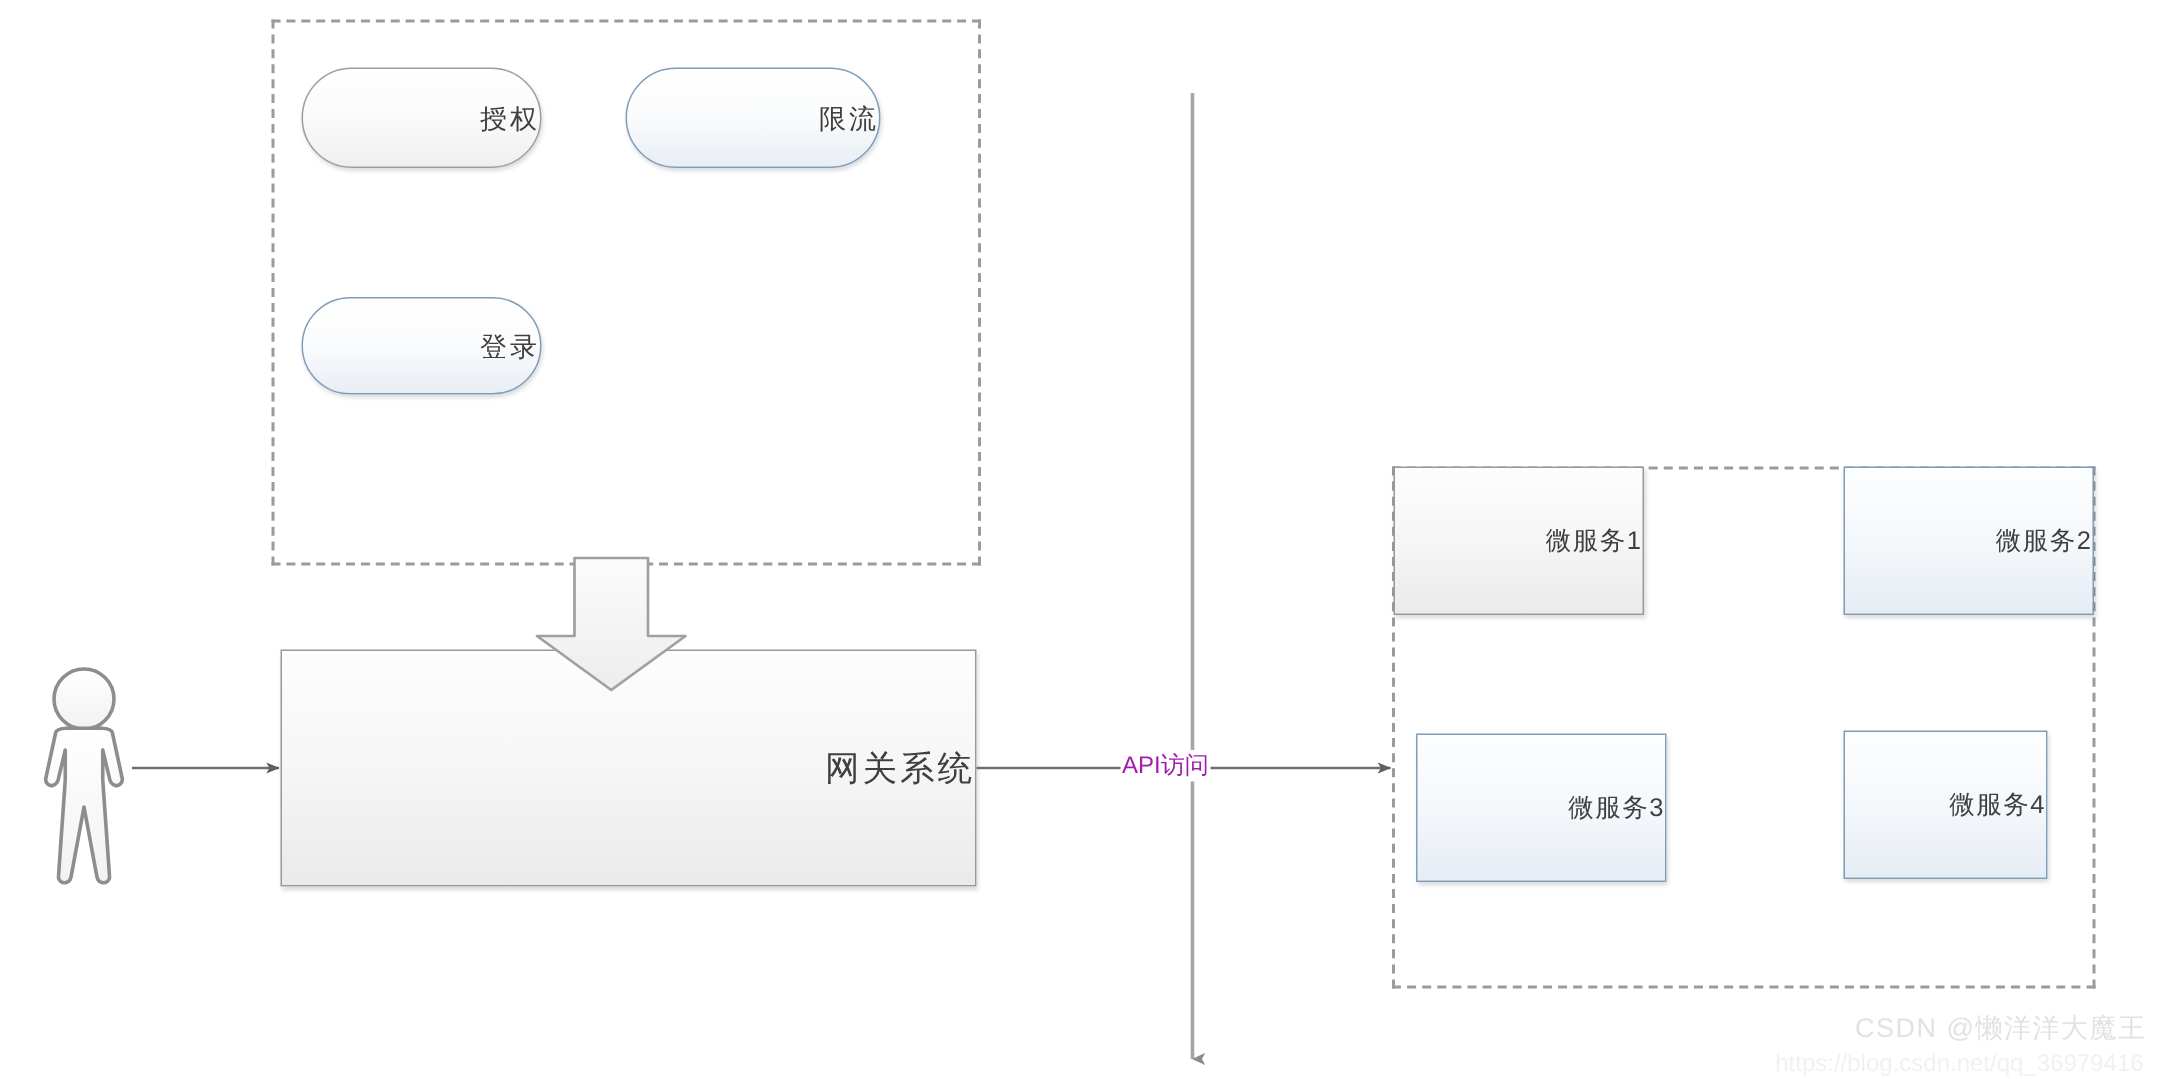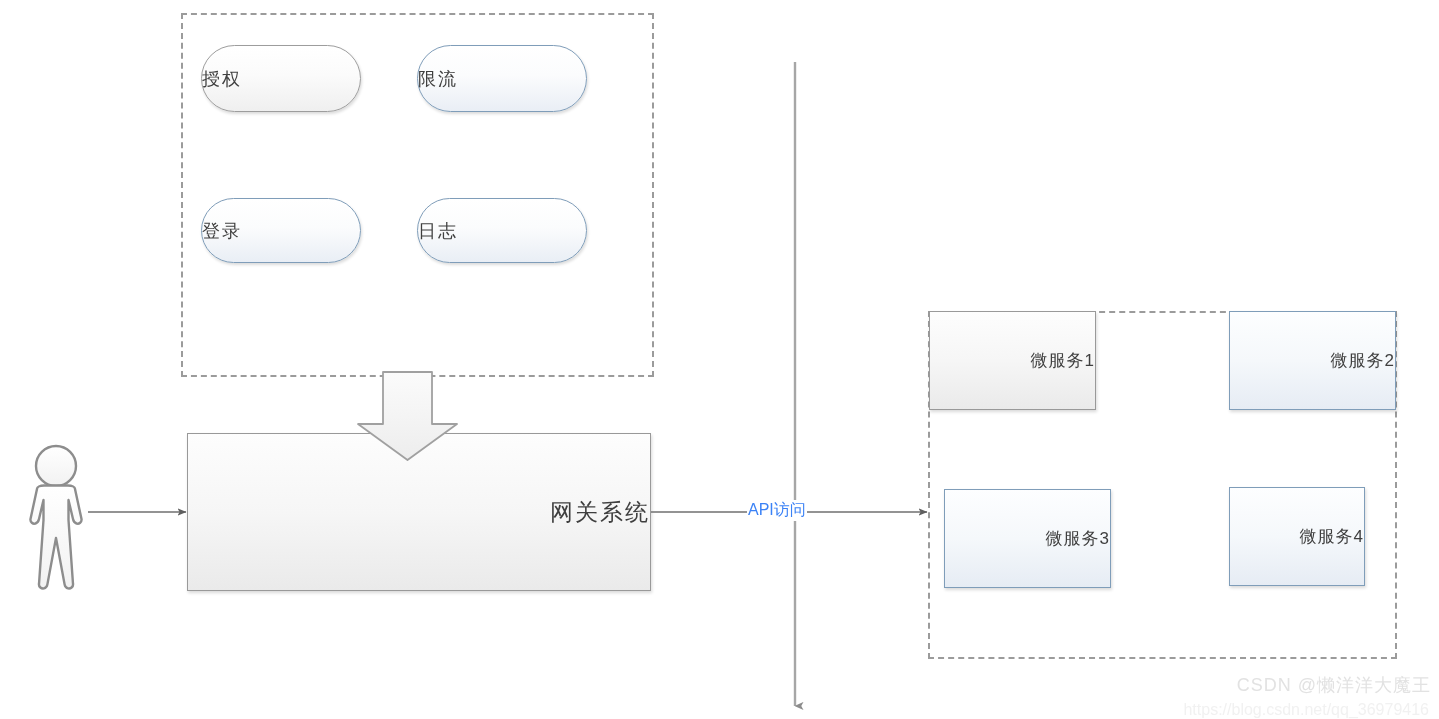--- a/index.html
+++ b/index.html
@@ -39,21 +39,21 @@
     height: 348px;
   }
 
   
   .pill {
     position: absolute;
     box-sizing: border-box;
     border-radius: 46px;
     display: flex;
     align-items: center;
-    justify-content: flex-start;
+    justify-content: flex-end;
     font-size: 18px;
     color: #3f3f3f;
     letter-spacing: 2px;
     box-shadow: 1px 2px 3px rgba(0,0,0,0.14);
   }
   .pill.gray {
     border: 1.6px solid #9d9d9d;
     background: linear-gradient(to bottom, #ffffff 0%, #fbfbfb 45%, #efefef 100%);
   }
   .pill.blue {
@@ -107,21 +107,21 @@
     top: 0;
     width: 1439px;
     height: 719px;
     pointer-events: none;
   }
 
   
   .edge-label {
     position: absolute;
     font-size: 16px;
-    color: #3b82f6;
+    color: #a21caf;
     background: #ffffff;
     padding: 0 1px;
     white-space: nowrap;
   }
   #api-access-label {
     left: 747px;
     top: 500px;
   }
 
   
@@ -155,23 +155,20 @@
   </div>
 
   <div class="pill blue" id="pill-login">
     <span>登录</span>
   </div>
 
   <div class="pill blue" id="pill-ratelimit">
     <span>限流</span>
   </div>
 
-  <div class="pill blue" id="pill-log">
-    <span>日志</span>
-  </div>
 
   <div class="rect-node gray" id="gateway-node">
     <span>网关系统</span>
   </div>
 
   <div class="dashed-group" id="microservice-group"></div>
 
   <div class="rect-node gray" id="ms1-node">
     <span>微服务1</span>
   </div>

